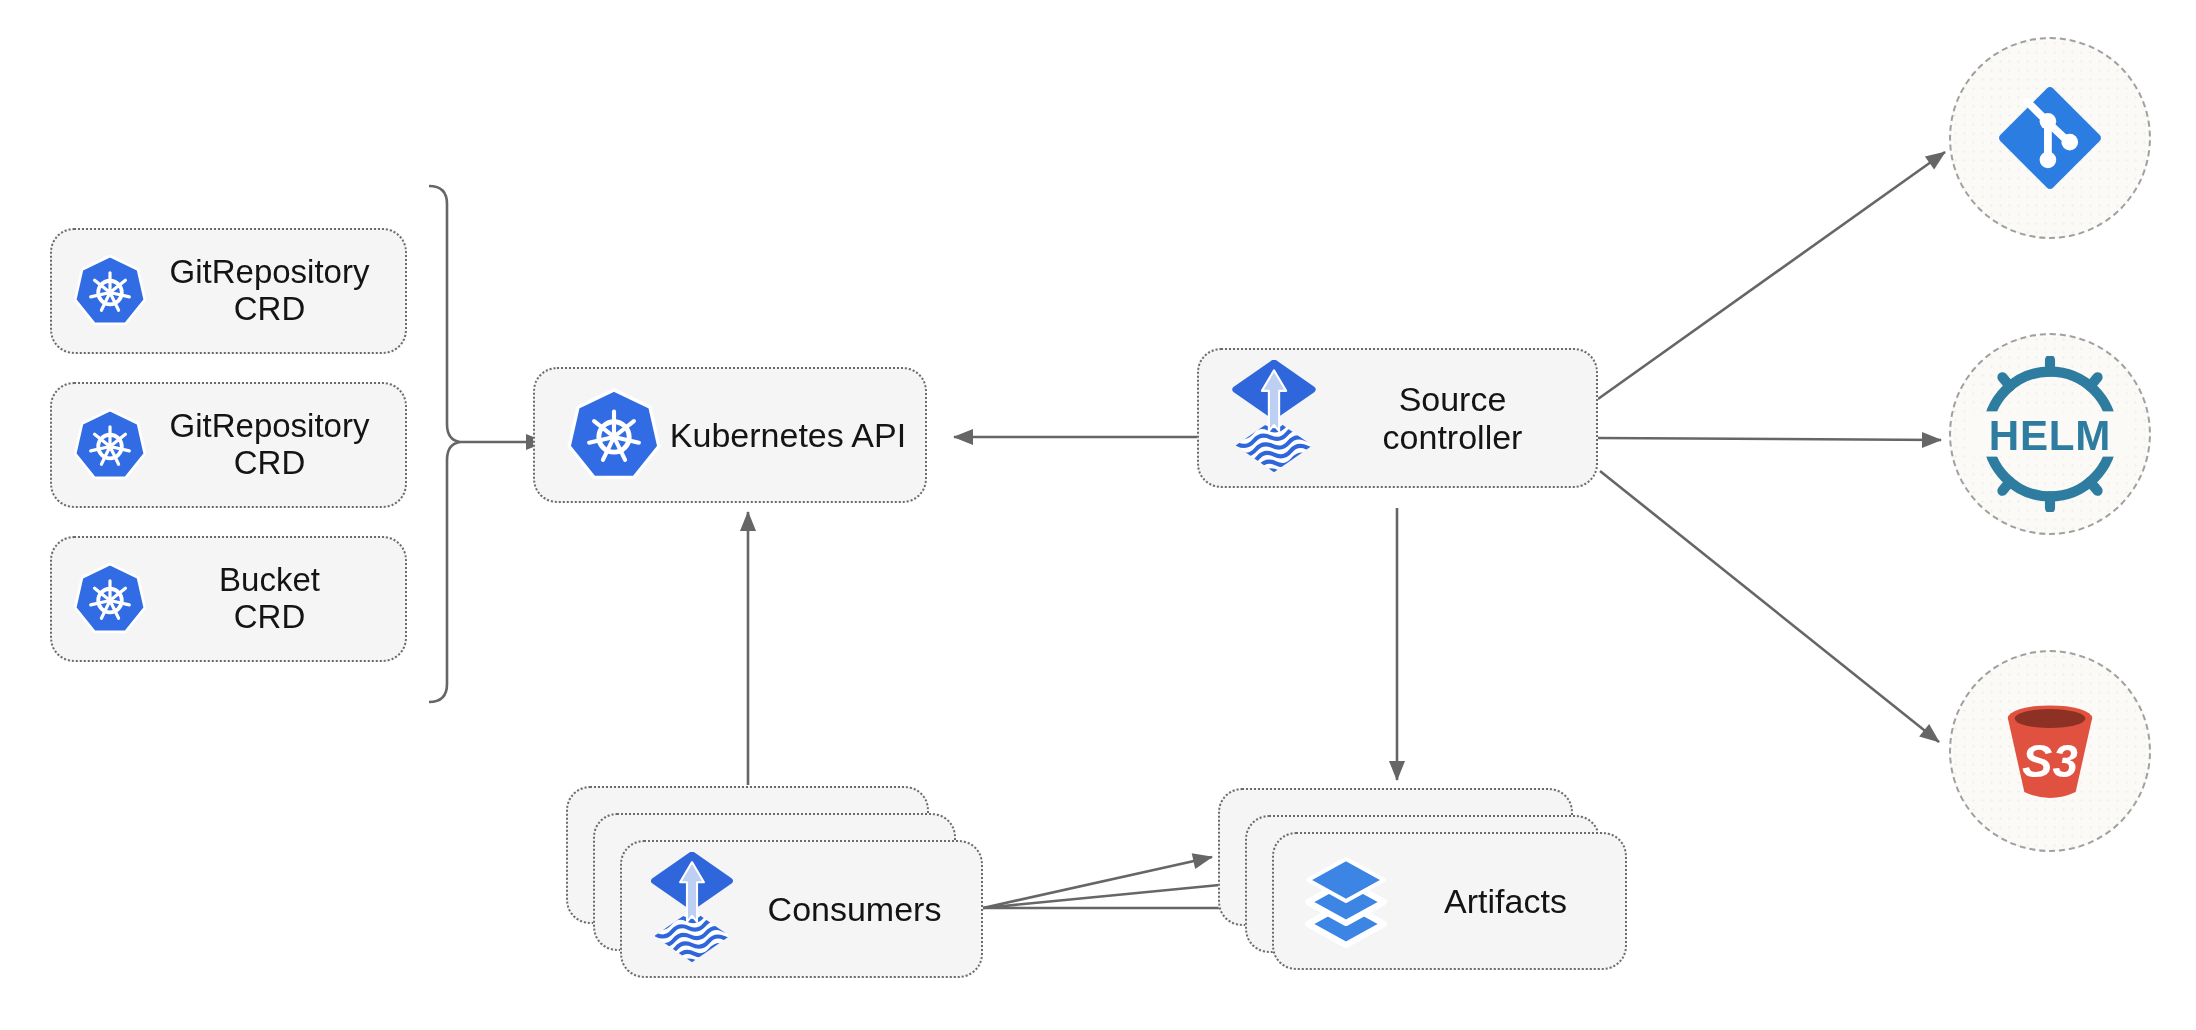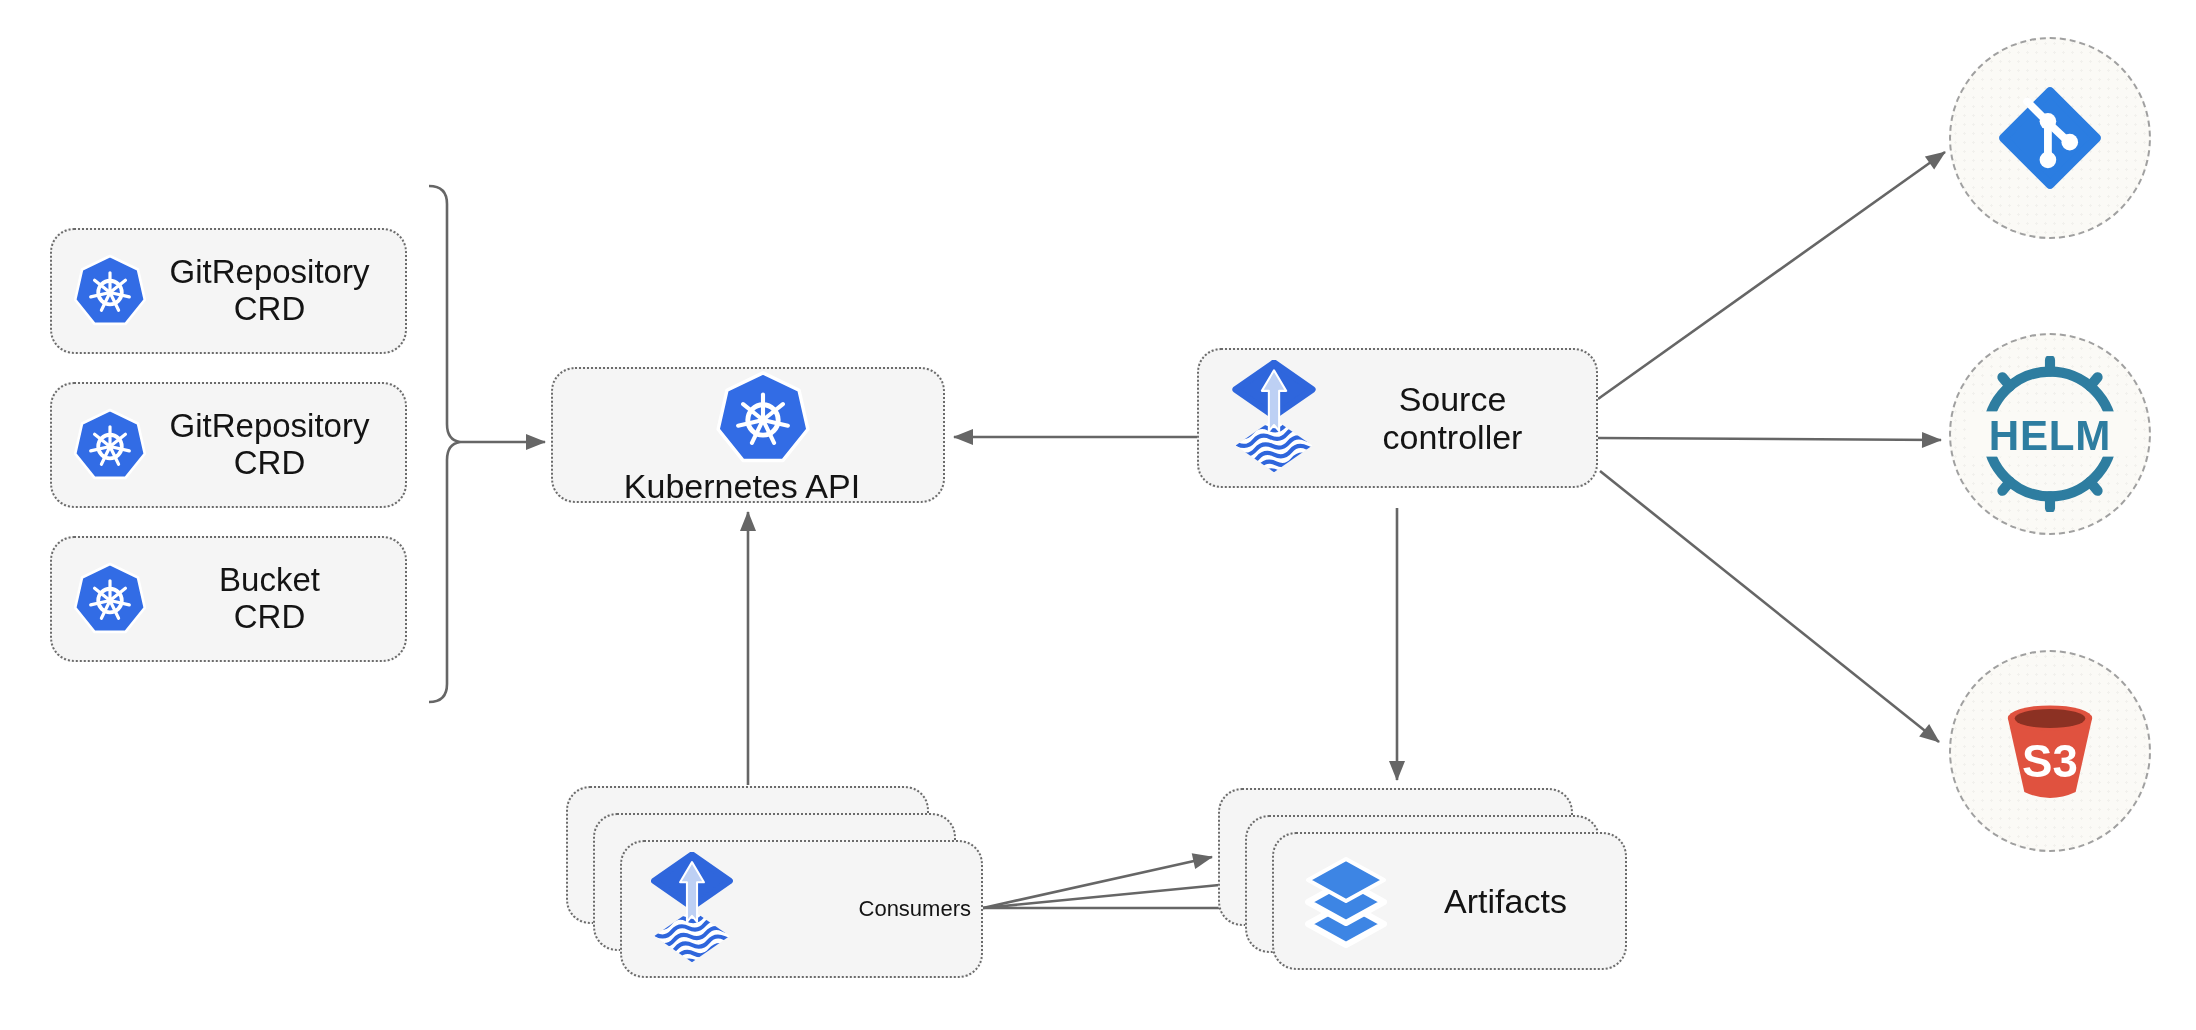--- a/index.html
+++ b/index.html
@@ -123,21 +123,21 @@
             <line x1="50" y1="52" x2="70.3" y2="35.8"></line>
           </g>
     <circle cx="50" cy="52" r="15.5" fill="none" stroke="#fff" stroke-width="5"></circle>
     <circle cx="50" cy="52" r="4.2" fill="#fff"></circle>
   </svg>
       </span>
     <span class="label">Bucket
 CRD</span>
   </div>
 
-  <div class="box" style="left:551px; top:367px; width:394px; height:136px;flex-direction:column;">
+  <div class="box" style="left:533px; top:367px; width:394px; height:136px;">
     <span class="icon-slot" style="width:98px; height:98px; margin-left:30px;">
         <svg viewBox="0 0 100 100">
     <polygon points="50,4 86.8,21.7 95.8,61.5 70.4,93.3 29.6,93.3 4.2,61.5 13.2,21.7" fill="#326ce5" stroke="#fff" stroke-width="3.5" stroke-linejoin="round"></polygon>
     <g stroke="#fff" stroke-width="4.2" stroke-linecap="round">
             <line x1="50" y1="52" x2="50" y2="26"></line>
             <line x1="50" y1="52" x2="29.7" y2="35.8"></line>
             <line x1="50" y1="52" x2="24.6" y2="57.8"></line>
             <line x1="50" y1="52" x2="38.7" y2="75.4"></line>
             <line x1="50" y1="52" x2="61.3" y2="75.4"></line>
             <line x1="50" y1="52" x2="75.4" y2="57.8"></line>
@@ -194,21 +194,21 @@
                 <path d="M-6 82 q 9 -7 18 0 t 18 0 t 18 0 t 18 0 t 18 0 t 18 0"></path>
                 <path d="M-6 91.5 q 9 -7 18 0 t 18 0 t 18 0 t 18 0 t 18 0 t 18 0"></path>
                 <path d="M-6 101 q 9 -7 18 0 t 18 0 t 18 0 t 18 0 t 18 0 t 18 0"></path>
                 <path d="M-6 110.5 q 9 -7 18 0 t 18 0 t 18 0 t 18 0 t 18 0 t 18 0"></path>
                 <path d="M-6 120 q 9 -7 18 0 t 18 0 t 18 0 t 18 0 t 18 0 t 18 0"></path>
               </g>
     </g>
     <path d="M50 11 L63 33 L55.5 33 L55.5 76 L50 69.5 L44.5 76 L44.5 33 L37 33 Z" fill="#bdd0f4" stroke="#fff" stroke-width="2.2" stroke-linejoin="round"></path>
   </svg>
         </span>
-      <span class="label" style="font-size:22px; margin-right:10px;text-align:right;">Consumers</span>
+      <span class="label" style="font-size:34px; margin-right:10px;">Consumers</span>
     </div>
   </div>
 
   <div class="stack" style="left:1218px; top:788px; width:409px; height:192px;">
     <div class="sheet" style="left:0; top:0; width:355px; height:138px;"></div>
     <div class="sheet" style="left:27px; top:27px; width:355px; height:138px;"></div>
     <div class="sheet" style="left:54px; top:44px; width:355px; height:138px;">
       <span class="icon-slot" style="width:100px; height:100px; margin-left:22px;">
           <svg viewBox="0 0 100 100">
     <path d="M50 52 L88 73 L50 94 L12 73 Z" fill="#3d85e4" stroke="#fff" stroke-width="6" stroke-linejoin="round"></path>
@@ -248,21 +248,21 @@
             <line x1="24.3" y1="80.6" x2="19.5" y2="86.4"></line>
             <line x1="50.0" y1="90.0" x2="50.0" y2="97.5"></line>
             <line x1="75.7" y1="80.6" x2="80.5" y2="86.4"></line>
           </g>
     <rect x="-2" y="35.5" width="104" height="29" fill="var(--circle-fill)"></rect>
     <text x="50" y="51" text-anchor="middle" dominant-baseline="central" font-family="Liberation Sans, DejaVu Sans, sans-serif" font-size="27" font-weight="bold" fill="#2e7da0" letter-spacing="0.5">HELM</text>
   </svg>
       </span>
   </div>
   <div class="endpoint" style="left:1949px; top:650px;">
-    <span class="icon-slot" style="width:114px; height:114px;">
+    <span class="icon-slot" style="width:114px; height:114px;font-style:italic;">
         <svg viewBox="0 0 100 100">
     <path d="M13 21 L27.5 86 Q50 96.5 72.5 86 L87 21 Z" fill="#e0523f"></path>
     <ellipse cx="50" cy="21" rx="37" ry="11" fill="#e0523f"></ellipse>
     <ellipse cx="50" cy="21.5" rx="31" ry="8.4" fill="#8c3123"></ellipse>
     <text x="50" y="59" text-anchor="middle" dominant-baseline="central" font-family="Liberation Sans, DejaVu Sans, sans-serif" font-size="40" font-weight="bold" fill="#fff">S3</text>
   </svg>
       </span>
   </div>
 
 </div>

